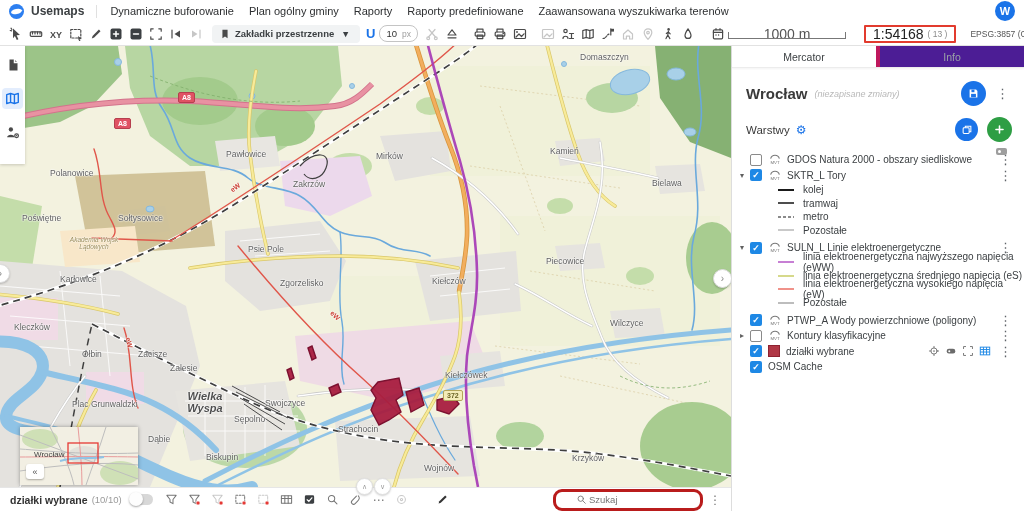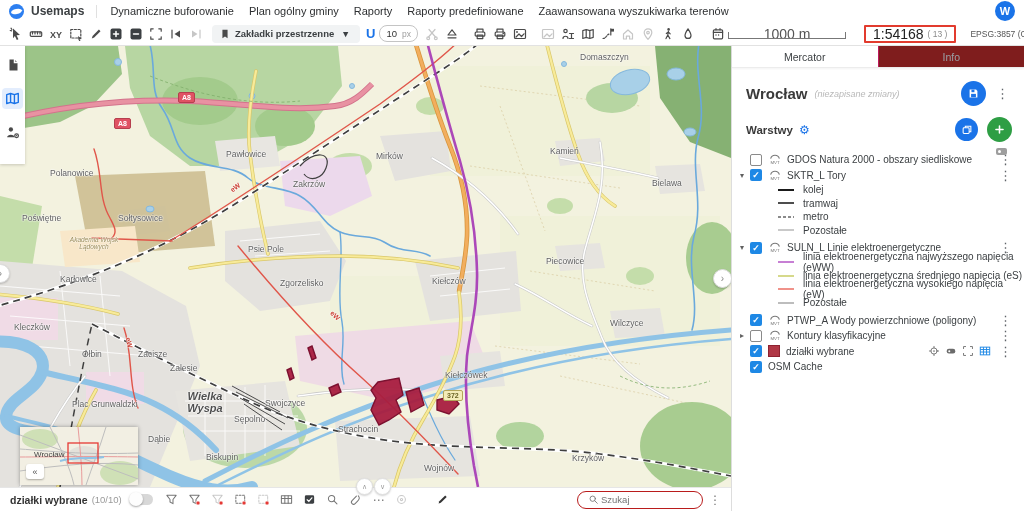--- a/index.html
+++ b/index.html
@@ -66,36 +66,36 @@
   .bb-label{font-size:10.5px;font-weight:bold;color:#333;white-space:nowrap}
   .bb-count{font-size:9.5px;color:#9a9a9a;margin-left:4px;white-space:nowrap}
   .toggle{width:23px;height:11px;border-radius:6px;background:#d8d8d8;margin:0 10px 0 8px;position:relative;flex:none;cursor:pointer}
   .toggle .knob{position:absolute;left:-1px;top:-2px;width:14px;height:14px;border-radius:50%;background:#fdfdfd;box-shadow:0 1px 2px rgba(0,0,0,.35)}
   .bbtn{display:flex;align-items:center;justify-content:center;width:18px;height:18px;margin-right:5px;flex:none;cursor:pointer}
   .bi .s{stroke:#757575;fill:none;stroke-width:1.1;stroke-linecap:round;stroke-linejoin:round}
   .bi .f{fill:#757575;stroke:none}
   .bi .rd{fill:#e53935;stroke:#fff;stroke-width:.7}
   .bi .w{stroke:#fff;fill:none;stroke-width:1.3;stroke-linecap:round}
   .bi.lite .s{stroke:#c9c9c9}
-  .searchpill{margin-left:auto;display:flex;align-items:center;border:1px solid #b91c1c;border-radius:9px;height:16px;width:104px;padding:0 10px;flex:none}
+  .searchpill{margin-left:auto;display:flex;align-items:center;border:3px solid #b91c1c;border-radius:9px;height:16px;width:104px;padding:0 20px;flex:none}
   .searchpill input{border:none;outline:none;width:80px;font-size:9.5px;color:#555;background:transparent;font-family:"Liberation Sans",sans-serif}
   .bb-kebab{color:#777;font-size:12px;margin-left:6px;cursor:pointer}
   
   .panel{position:absolute;left:731px;top:46px;width:293px;height:465px;background:#fff;border-left:1px solid #ddd;box-sizing:border-box;z-index:40}
   .tabs{display:flex;height:21px;border-bottom:1px solid #ececec;box-shadow:0 1px 2px rgba(0,0,0,.05)}
   .tab{flex:1;display:flex;align-items:center;justify-content:center;font-size:10.5px;color:#3c4043;background:#fff;cursor:pointer}
-  .tab.inactive{background:#7f1d1d;color:#9aa0a6;border-left:1px solid #be185d}
+  .tab.inactive{background:#4c1d95;color:#9aa0a6;border-left:4px solid #be185d}
   .proj-row{display:flex;align-items:center;padding:13px 12px 2px 14px}
   .proj-name{font-size:15px;font-weight:bold;color:#3a3a3a}
   .proj-status{font-size:9px;font-style:italic;color:#b8b8b8;margin-left:7px;flex:1;white-space:nowrap}
   .circle-btn{border-radius:50%;display:flex;align-items:center;justify-content:center;flex:none;cursor:pointer}
   .save-btn{width:25px;height:25px;background:#1a73e8;margin-right:7px}
   .kebab{color:#5f6368;font-size:13px;line-height:1;padding:0 3px;cursor:pointer}
   .layers-row{display:flex;align-items:center;padding:9px 12px 2px 14px;position:relative}
-  .layers-title{font-size:11.5px;font-weight:bold;color:#3a3a3a}
+  .layers-title{font-size:11.5px;font-weight:normal;color:#3a3a3a}
   .gear{color:#1a73e8;font-size:12px;margin-left:6px}
   .folder-btn{width:23px;height:23px;background:#1a73e8;margin-left:auto}
   .plus-btn{width:25px;height:25px;background:#2e9e44;margin-left:9px}
   .mini-badge{position:absolute;right:17px;top:40px;width:11px;height:7px;background:#9e9e9e;border-radius:2px}
   .mini-badge::after{content:"";position:absolute;left:2px;top:2px;width:3px;height:3px;border-radius:50%;background:#fff}
   .layer-list{padding-top:8px;font-size:10px;color:#3c4043}
   .lrow{display:flex;align-items:center;height:15.5px;padding:0 9px 0 8px}
   .arrowcell{width:10px;font-size:8px;color:#616161;flex:none;cursor:pointer}
   .cb{width:12px;height:12px;border-radius:2px;margin-right:6px;box-sizing:border-box;flex:none;cursor:pointer;
     display:flex;align-items:center;justify-content:center}

